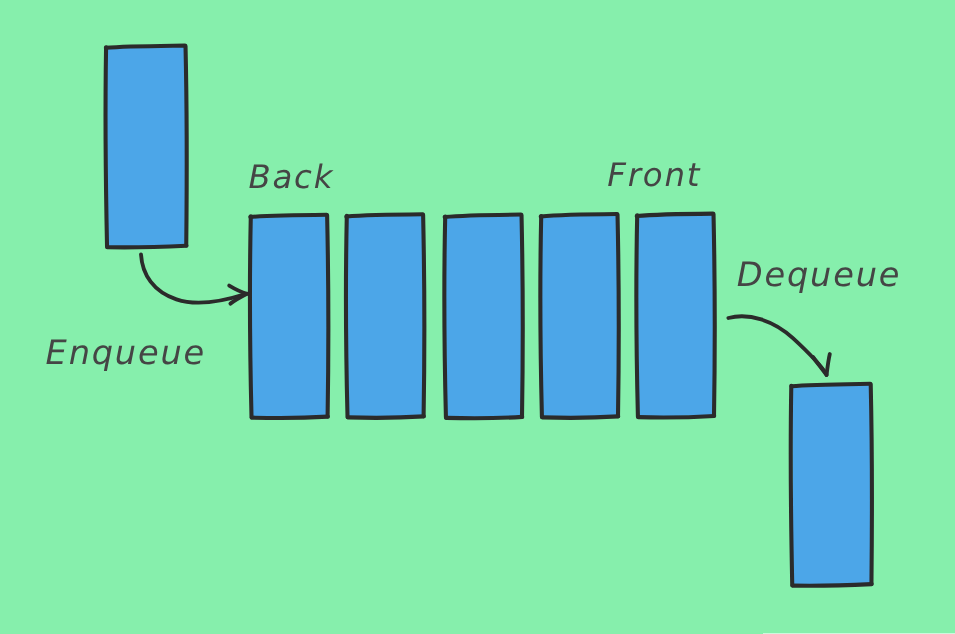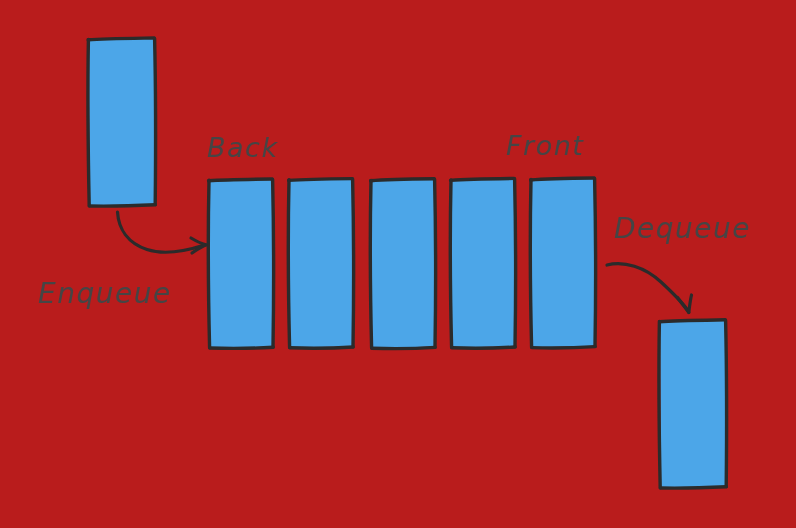--- a/index.html
+++ b/index.html
@@ -8,21 +8,21 @@
     padding: 0;
     background: #ffffff;
   }
   body {
     font-family: "DejaVu Sans", sans-serif;
   }
   #canvas {
     position: relative;
     width: 796px;
     height: 528px;
-    background: #b91c1c;
+    background: #86efac;
     overflow: hidden;
   }
   #canvas svg.layer {
     position: absolute;
     top: 0;
     left: 0;
     width: 796px;
     height: 528px;
   }
   .sketch-label {

